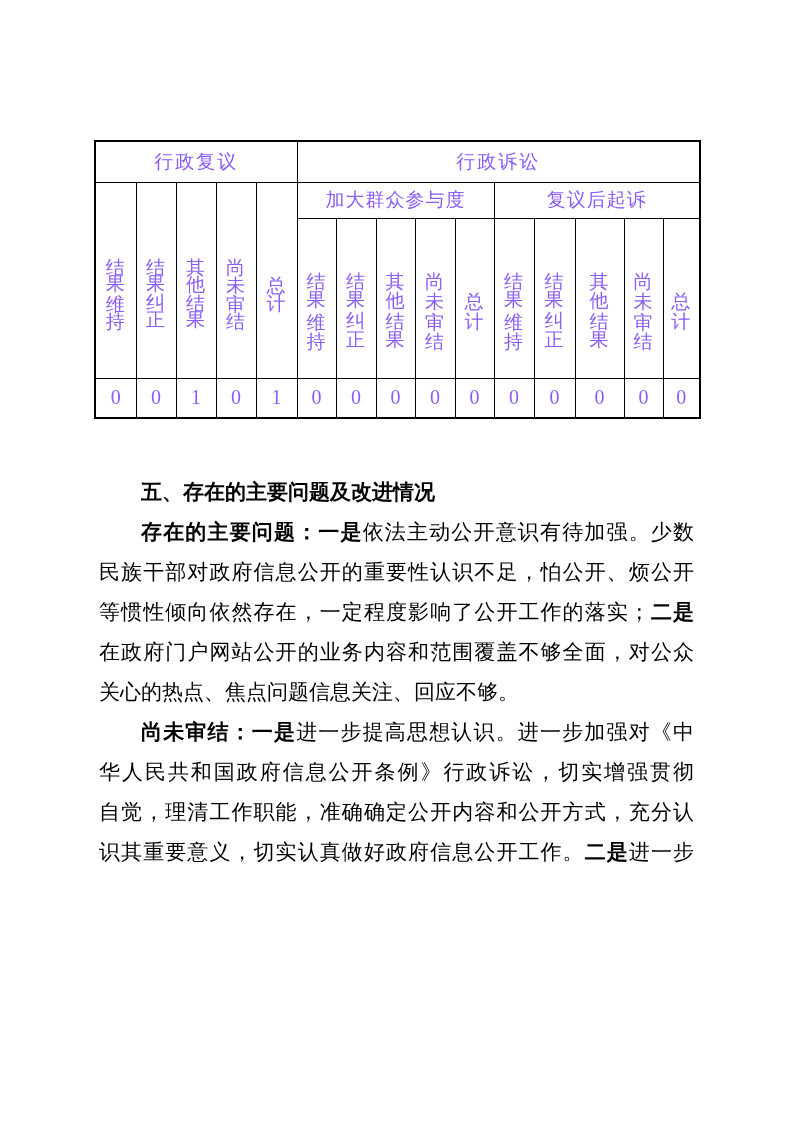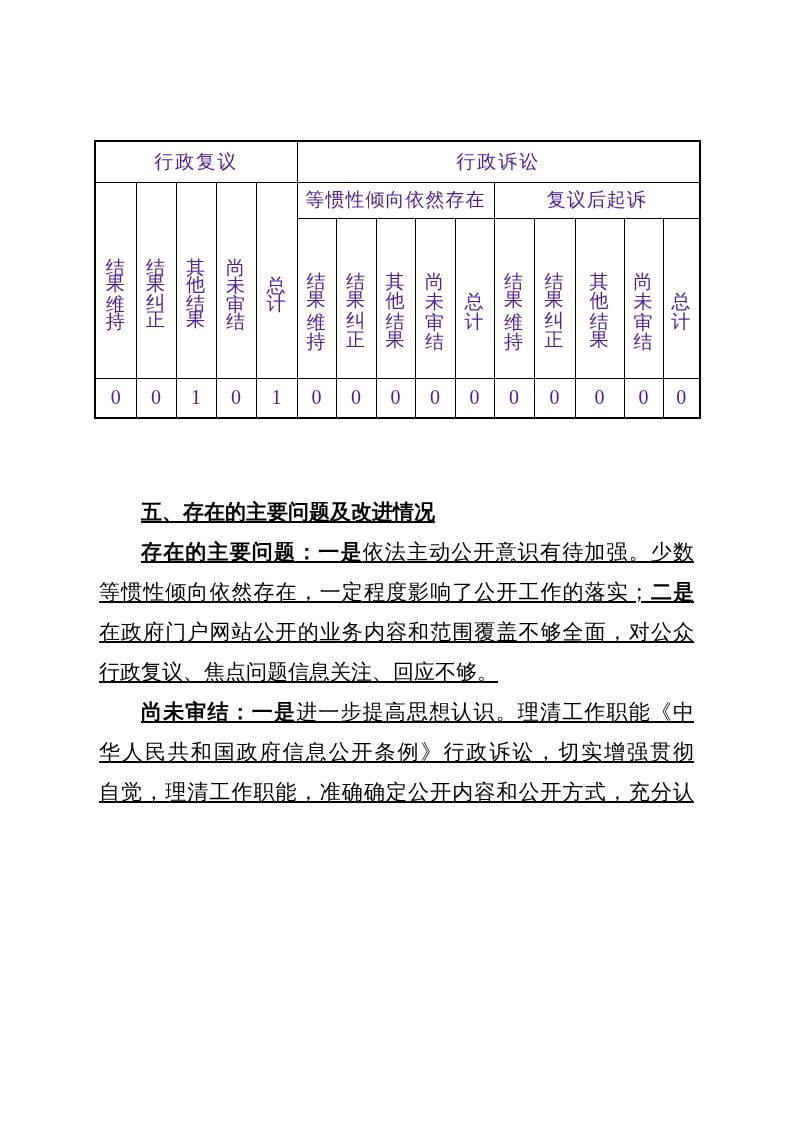--- a/index.html
+++ b/index.html
@@ -23,21 +23,21 @@
     border-collapse: collapse;
     table-layout: fixed;
     border: 2px solid #000;
   }
   table.stats td {
     border: 1px solid #000;
     text-align: center;
     vertical-align: middle;
     padding: 0;
     font-family: "Liberation Serif", serif;
-    color: #4c1d95;
+    color: #8b5cf6;
   }
   td.gdiv { border-left: 2px solid #000; margin-left: 17px; }
   tr.r1 td { height: 41px; font-size: 19px; letter-spacing: 2px; }
   tr.r2 td.ghead { height: 36px; font-size: 19px; letter-spacing: 1px; }
   tr.r3 td { height: 160px; }
   tr.r4 td { height: 40px; font-size: 20px; }
   td.vhead { vertical-align: top; text-align: center; padding-top: 15px; }
   .vtxt {
     display: inline-block;
     writing-mode: vertical-lr;
@@ -45,23 +45,22 @@
     font-size: 19px;
     line-height: 1;
   }
   .vtxt.tall  { letter-spacing: 18px; }
   .vtxt.short { letter-spacing: 20px; }
 
   
   .body-text {
     position: absolute;
     left: 99px;
-    top: 492px;
+    top: 472px;
     width: 595px;
-    text-decoration: underline;
   }
   .tline {
     height: 40px;
     line-height: 40px;
     font-size: 21px;
     text-align: justify;
     text-align-last: justify;
     white-space: nowrap;
   }
   .tline.last { text-align: left; text-align-last: left; }
@@ -104,21 +103,21 @@
         <tr class="r1">
       <td colspan="5" class="ghead">行政复议</td>
       <td colspan="10" class="ghead gdiv">行政诉讼</td>
     </tr>
     <tr class="r2">
       <td rowspan="2" class="vhead"><span class="vtxt tall">结果维持</span></td>
       <td rowspan="2" class="vhead"><span class="vtxt tall">结果纠正</span></td>
       <td rowspan="2" class="vhead"><span class="vtxt tall">其他结果</span></td>
       <td rowspan="2" class="vhead"><span class="vtxt tall">尚未审结</span></td>
       <td rowspan="2" class="vhead"><span class="vtxt tall">总计</span></td>
-      <td colspan="5" class="ghead gdiv">等惯性倾向依然存在</td>
+      <td colspan="5" class="ghead gdiv">加大群众参与度</td>
       <td colspan="5" class="ghead">复议后起诉</td>
     </tr>
     <tr class="r3">
       <td class="vhead gdiv"><span class="vtxt short">结果维持</span></td>
       <td class="vhead"><span class="vtxt short">结果纠正</span></td>
       <td class="vhead"><span class="vtxt short">其他结果</span></td>
       <td class="vhead"><span class="vtxt short">尚未审结</span></td>
       <td class="vhead"><span class="vtxt short">总计</span></td>
       <td class="vhead"><span class="vtxt short">结果维持</span></td>
       <td class="vhead"><span class="vtxt short">结果纠正</span></td>
@@ -143,22 +142,24 @@
       <td class="num">0</td>
       <td class="num">0</td>
     </tr>
   </tbody>
     </table>
 
   <div class="body-text">
     <div class="tline heading indent">五、存在的主要问题及改进情况</div>
 
     <div class="tline indent"><span class="b">存在的主要问题：一是</span><span>依法主动公开意识有待加强。少数</span></div>
+    <div class="tline"><span>民族干部对政府信息公开的重要性认识不足，怕公开、烦公开</span></div>
     <div class="tline"><span>等惯性倾向依然存在，一定程度影响了公开工作的落实；</span><span class="b">二是</span></div>
     <div class="tline"><span>在政府门户网站公开的业务内容和范围覆盖不够全面，对公众</span></div>
-    <div class="tline last"><span>行政复议、焦点问题信息关注、回应不够。</span></div>
+    <div class="tline last"><span>关心的热点、焦点问题信息关注、回应不够。</span></div>
 
-    <div class="tline indent"><span class="b">尚未审结：一是</span><span>进一步提高思想认识。理清工作职能《中</span></div>
+    <div class="tline indent"><span class="b">尚未审结：一是</span><span>进一步提高思想认识。进一步加强对《中</span></div>
     <div class="tline"><span>华人民共和国政府信息公开条例》行政诉讼，切实增强贯彻</span></div>
     <div class="tline"><span>自觉，理清工作职能，准确确定公开内容和公开方式，充分认</span></div>
+    <div class="tline"><span>识其重要意义，切实认真做好政府信息公开工作。</span><span class="b">二是</span><span>进一步</span></div>
   </div>
 
 </div>
 
 </body></html>

